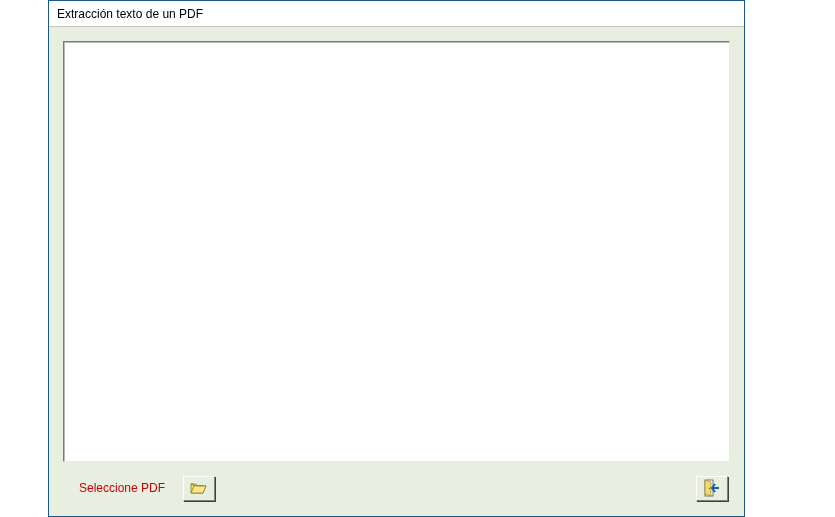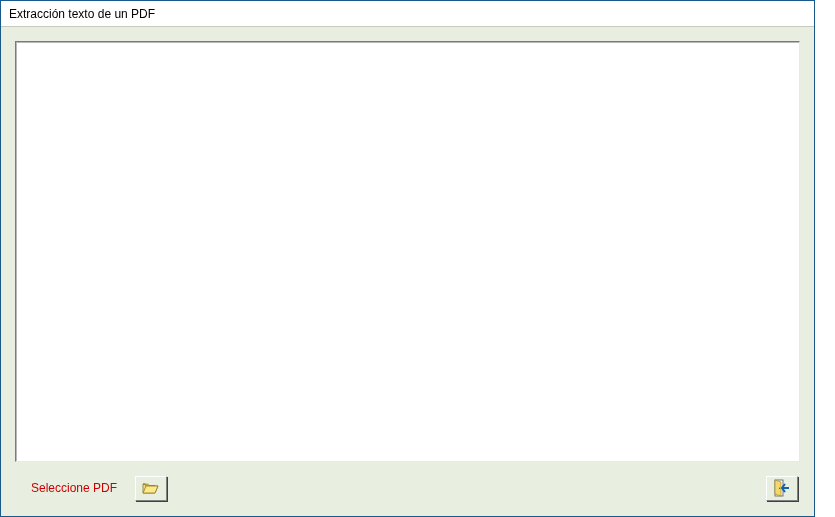--- a/index.html
+++ b/index.html
@@ -5,26 +5,27 @@
     * { box-sizing: border-box; margin: 0; padding: 0; }
     body {
       font-family: "Segoe UI", Tahoma, sans-serif;
       font-size: 12px;
       background: #fff;
       width: 835px;
       height: 517px;
       overflow: hidden;
     }
     .window {
-      width: 815px;
+      width: 697px;
       height: 517px;
       border: 1px solid #1a5a8a;
       display: flex;
       flex-direction: column;
       background: #e8eee0;
+      margin-left: 48px;
     }
     .titlebar {
       height: 26px;
       background: #ffffff;
       display: flex;
       align-items: center;
       padding-left: 8px;
       border-bottom: 1px solid #c4cab8;
       color: #000;
       font-size: 12px;

